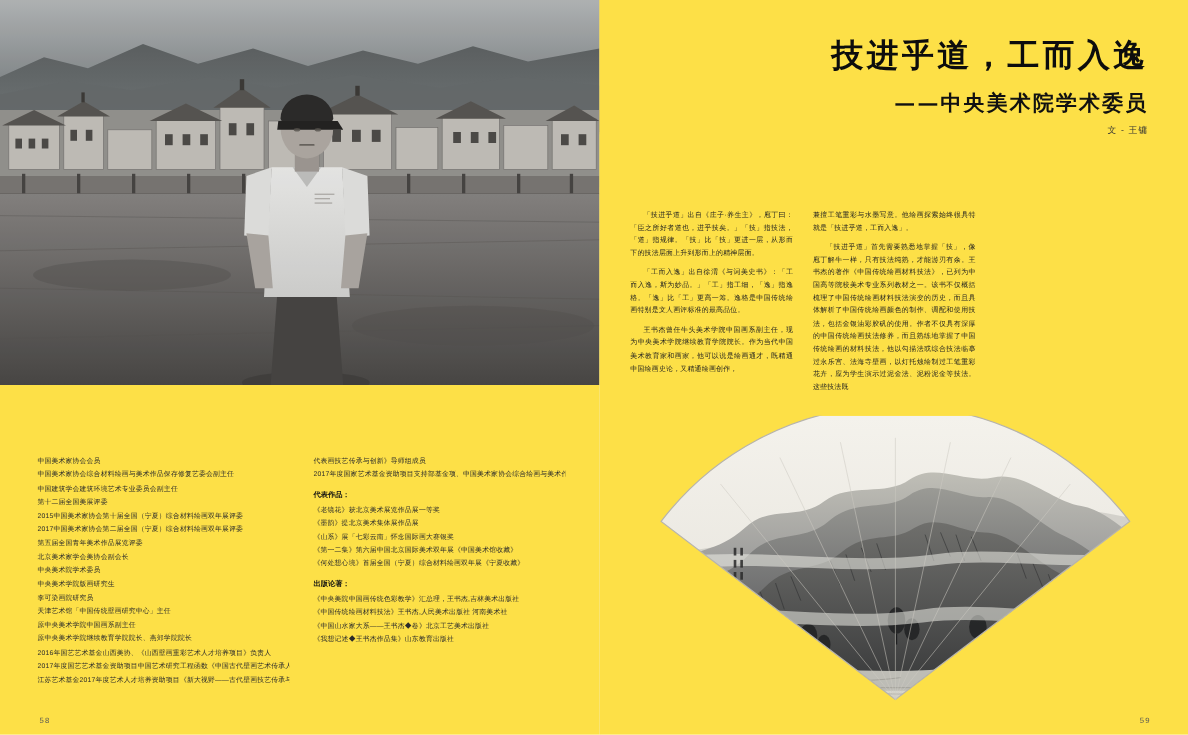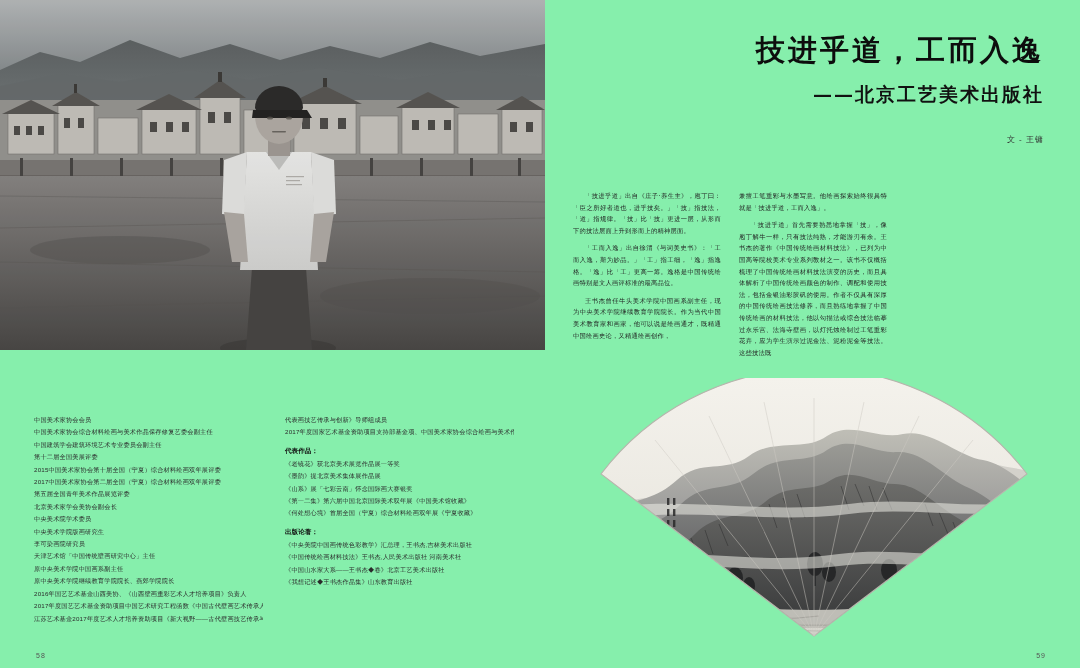--- a/index.html
+++ b/index.html
@@ -16,21 +16,21 @@
   }
   .spread {
     position: relative;
     width: 1080px;
     height: 668px;
     display: flex;
   }
   .page {
     position: relative;
     height: 668px;
-    background: #86efac;
+    background: #fde047;
     overflow: hidden;
   }
   .page-left { width: 545px; }
   .page-right { width: 535px; }
 
   
   .photo {
     position: absolute;
     left: 0;
     top: 0;
@@ -115,21 +115,21 @@
     font-size: 19px;
     font-weight: bold;
     letter-spacing: 2px;
     color: #111;
     margin-top: 10px;
     line-height: 28px;
   }
   .byline {
     font-size: 8px;
     color: #333;
-    margin-top: 26px;
+    margin-top: 5px;
     letter-spacing: 1px;
   }
 
   .body-cols {
     position: absolute;
     left: 28px;
     top: 190px;
     width: 478px;
     display: flex;
     gap: 18px;
@@ -365,21 +365,21 @@
       <div class="folio folio-left">58</div>
     </div>
   </div>
 
   <div class="gutter"></div>
 
   <div class="page page-right">
 
     <div class="title-block">
       <div class="title-main">技进乎道，工而入逸</div>
-      <div class="title-sub">——北京工艺美术出版社</div>
+      <div class="title-sub">——中央美术院学术委员</div>
       <div class="byline">文 - 王镛</div>
     </div>
 
     <div class="body-cols">
       <div class="body-col">
         <p class="indent">「技进乎道」出自《庄子·养生主》，庖丁曰：「臣之所好者道也，进乎技矣。」「技」指技法，「道」指规律。「技」比「技」更进一层，从形而下的技法层面上升到形而上的精神层面。</p>
         <p class="indent">「工而入逸」出自徐渭《与词美史书》：「工而入逸，斯为妙品。」「工」指工细，「逸」指逸格。「逸」比「工」更高一筹。逸格是中国传统绘画特别是文人画评标准的最高品位。</p>
         <p class="indent">王书杰曾任牛头美术学院中国画系副主任，现为中央美术学院继续教育学院院长。作为当代中国美术教育家和画家，他可以说是绘画通才，既精通中国绘画史论，又精通绘画创作，</p>
       </div>
       <div class="body-col">

